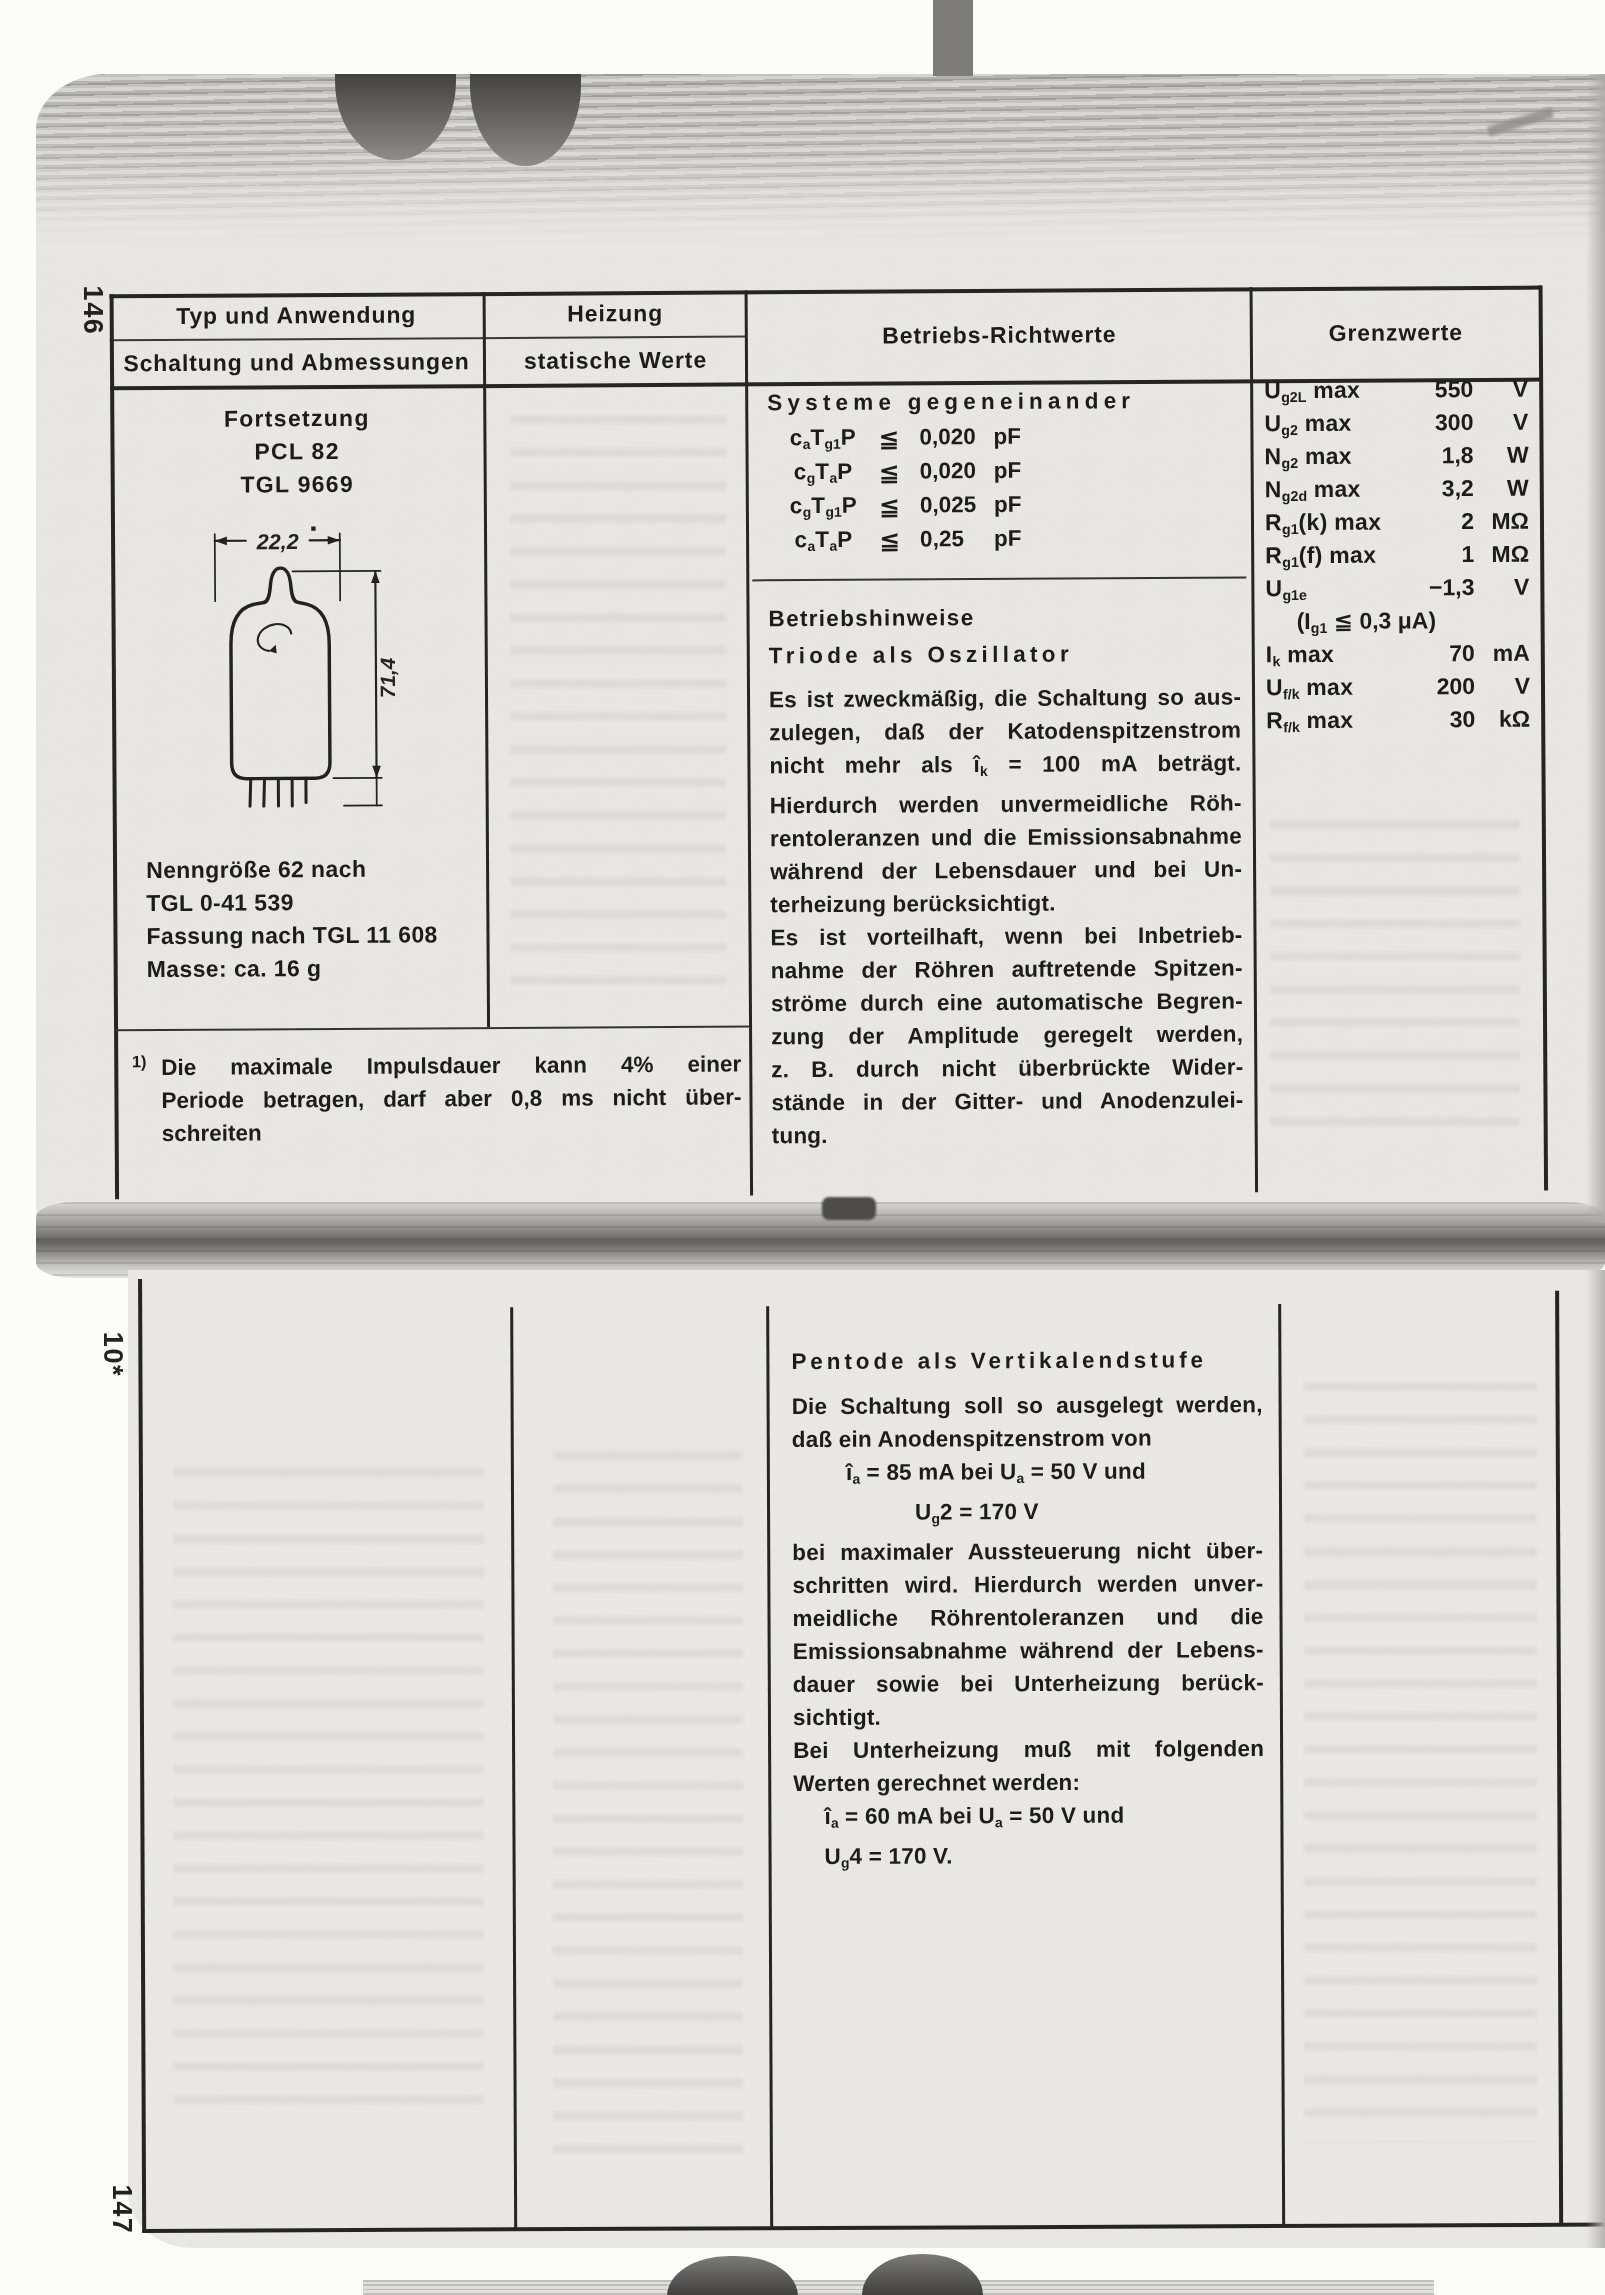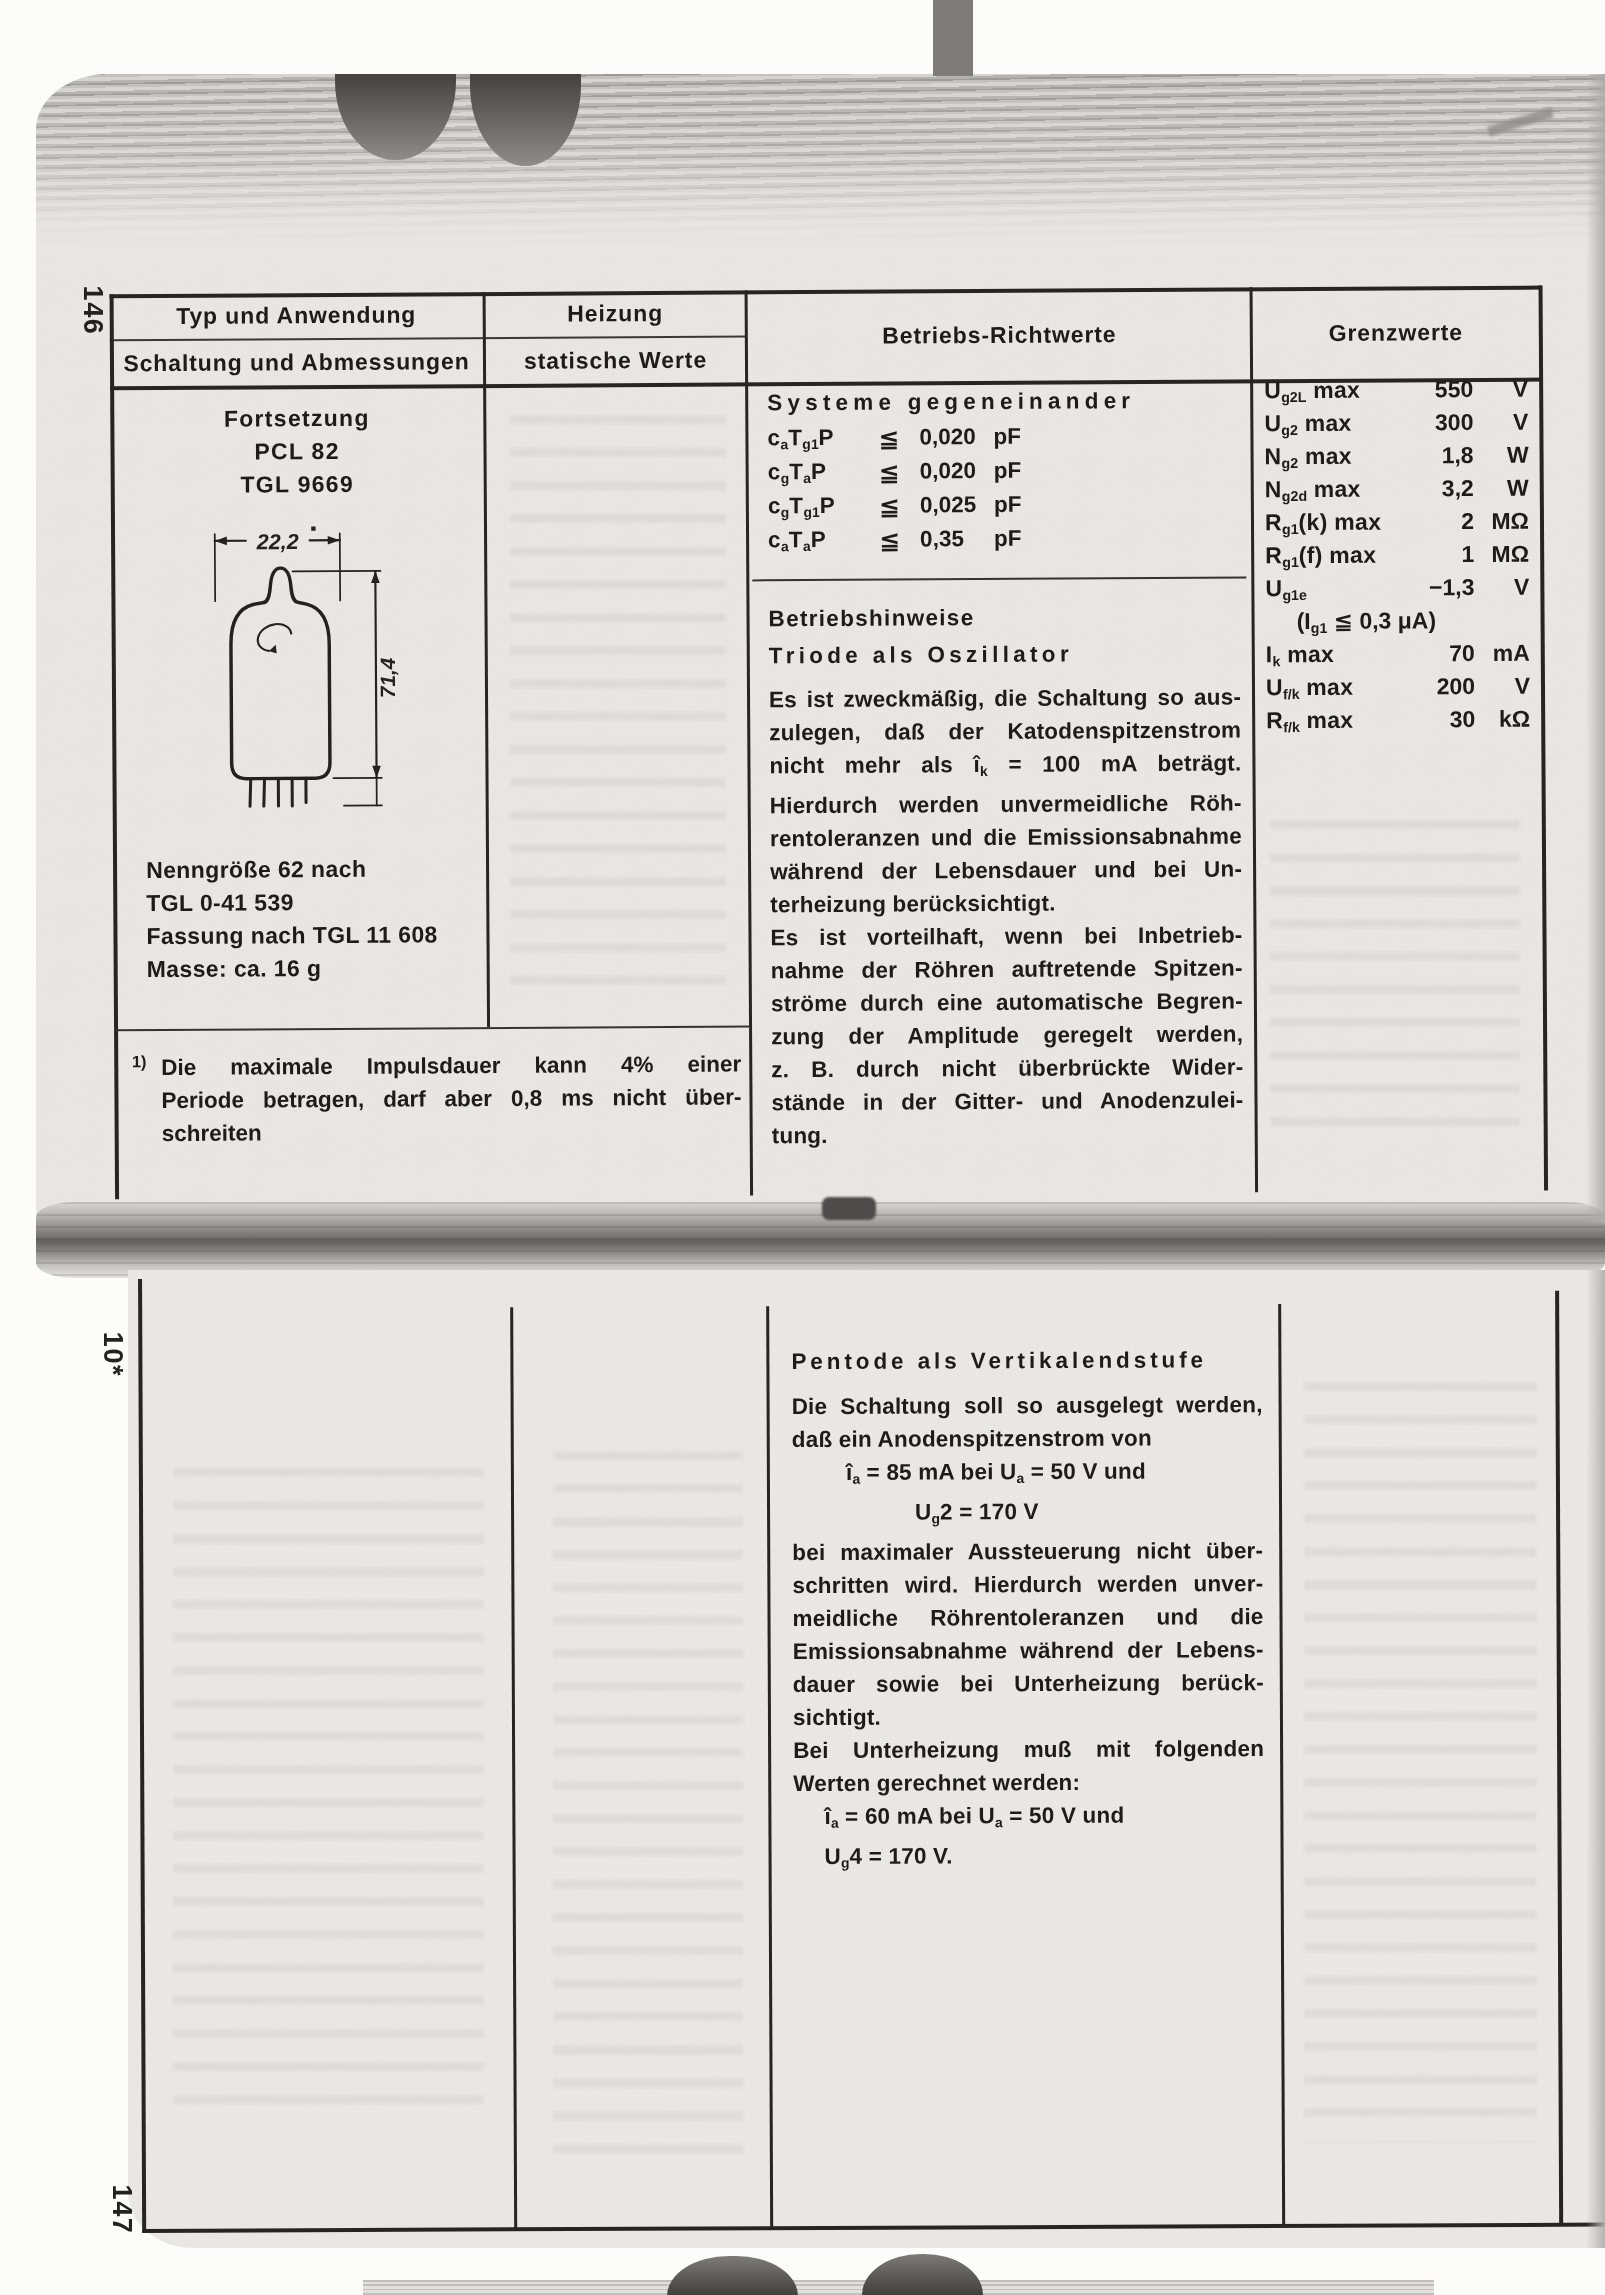--- a/index.html
+++ b/index.html
@@ -77,21 +77,21 @@
   .hc3{left:750px;top:290px;width:503px;height:92px;}
   .hc4{left:1255px;top:290px;width:286px;height:92px;}
   .fort{left:112px;top:399px;width:373px;text-align:center;font-size:23px;line-height:33px;letter-spacing:1.3px;}
   .tnotes{left:145px;top:850px;font-size:23px;line-height:33px;letter-spacing:0.4px;}
   .fnote{left:121px;top:1047px;width:618px;font-size:22.5px;line-height:33px;}
   .fnote .body{margin-left:38px;}
   .fnote .mk{position:absolute;left:8.6px;top:-6px;font-size:16.4px;}
   .syshead{left:769px;top:390px;font-size:22.5px;letter-spacing:5.2px;white-space:nowrap;}
   .caps{left:769px;top:421px;width:471px;font-size:22.5px;}
   .caps .crow{display:flex;align-items:center;height:34px;}
-  .caps .cl{width:111px;letter-spacing:0.4px;}
+  .caps .cl{width:111px;letter-spacing:0.4px;text-align:center;}
   .caps .cr{width:41px;font-size:25px;}
   .caps .cv{width:74px;}
   .hintshead{left:769px;top:606px;font-size:22.5px;letter-spacing:1.3px;}
   .triodehead{left:769px;top:643px;font-size:22.5px;letter-spacing:4.3px;white-space:nowrap;}
   .para{font-size:22.5px;line-height:33px;letter-spacing:0.2px;}
   .tripara{left:769px;top:683px;width:472px;}
   .pentpara{left:793px;top:1390px;width:471px;}
   .penthead{left:793px;top:1349px;font-size:22.5px;letter-spacing:3.9px;white-space:nowrap;}
   .ln.j{text-align:justify;text-align-last:justify;-moz-text-align-last:justify;}
   .ln.l{text-align:left;}
@@ -225,21 +225,21 @@
       </div>
       <div class="crow">
         <span class="cl"><span>c</span><span class="sb">g</span><span>T</span><span class="sb">g1</span><span>P</span></span>
         <span class="cr">≦</span>
         <span class="cv">0,025</span>
         <span>pF</span>
       </div>
       <div class="crow">
         <span class="cl"><span>c</span><span class="sb">a</span><span>T</span><span class="sb">a</span><span>P</span></span>
         <span class="cr">≦</span>
-        <span class="cv">0,35</span>
+        <span class="cv">0,25</span>
         <span>pF</span>
       </div>
     </div>
   <div class="abs hintshead">Betriebshinweise</div>
   <div class="abs triodehead">Triode als Oszillator</div>
   <div class="abs para tripara">
       <div class="ln j">Es ist zweckmäßig, die Schaltung so aus-</div>
       <div class="ln j">zulegen, daß der Katodenspitzenstrom</div>
       <div class="ln j"><span>nicht mehr als î</span><span class="sb">k</span><span> = 100 mA beträgt.</span></div>
       <div class="ln j">Hierdurch werden unvermeidliche Röh-</div>

